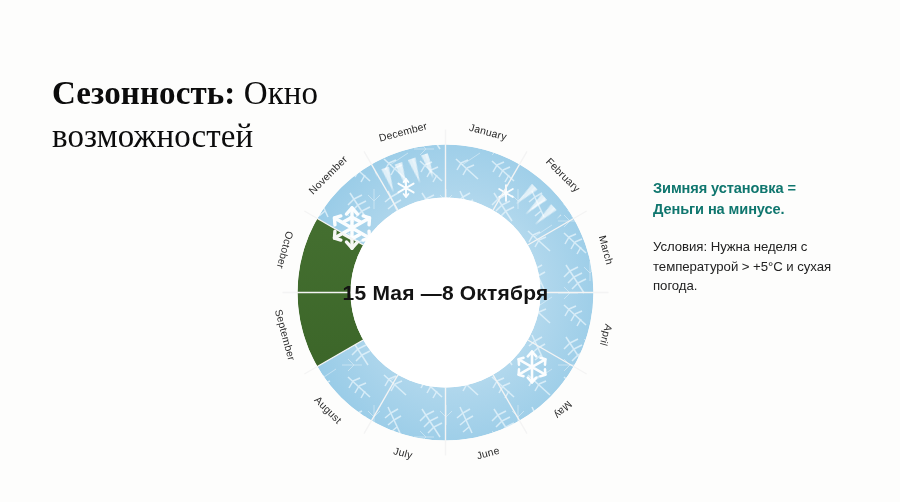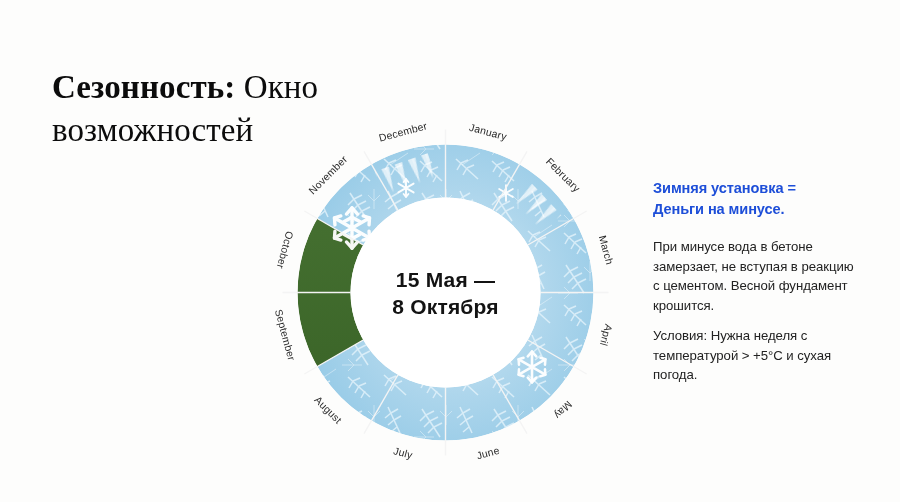--- a/index.html
+++ b/index.html
@@ -12,21 +12,21 @@
   }
   #slide {
     position:absolute; inset:0;
     width:900px; height:502px;
     background:#fdfdfc;
   }
 
   
   #title-block {
     position:absolute;
-    left:52px; top:66px;
+    left:52px; top:72px;
     width:370px;
   }
   #title-block .line {
     font-family:"Liberation Serif", serif;
     font-size:33px;
     line-height:43px;
     color:#0c0c0c;
     letter-spacing:0.1px;
   }
   .t-strong { font-weight:bold; }
@@ -38,21 +38,21 @@
     left:268px; top:115px;
     width:355px; height:355px;
   }
   #donut-svg { display:block; width:355px; height:355px; overflow:visible; }
 
   #center-label {
     position:absolute;
     left:0; top:0;
     width:355px; height:355px;
     display:flex;
-    flex-direction:column;
+    flex-direction:row;
     align-items:center;
     justify-content:center;
     pointer-events:none;
   }
   #center-label .cl {
     font-size:21px;
     font-weight:bold;
     color:#131313;
     line-height:27px;
     white-space:nowrap;
@@ -71,21 +71,21 @@
 
   
   #right-panel {
     position:absolute;
     left:653px; top:178px;
     width:205px;
   }
   #right-panel h2 {
     font-size:14.6px;
     font-weight:bold;
-    color:#1d4ed8;
+    color:#0f766e;
     line-height:21px;
     margin-bottom:17px;
     letter-spacing:-0.1px;
   }
   #right-panel p {
     font-size:13.2px;
     color:#222;
     line-height:19.5px;
     letter-spacing:-0.05px;
   }
@@ -248,17 +248,16 @@
       <div class="cl">15 Мая —</div>
       <div class="cl">8 Октября</div>
     </div>
   </div>
 
   <div id="right-panel">
     <h2>
       <span>Зимняя установка =</span><br>
       <span>Деньги на минусе.</span>
     </h2>
-    <p class="first">При минусе вода в бетоне замерзает, не вступая в реакцию с цементом. Весной фундамент крошится.</p>
     <p class="second">Условия: Нужна неделя с температурой &gt; +5°C и сухая погода.</p>
   </div>
 
 </div>
 
 </body></html>

